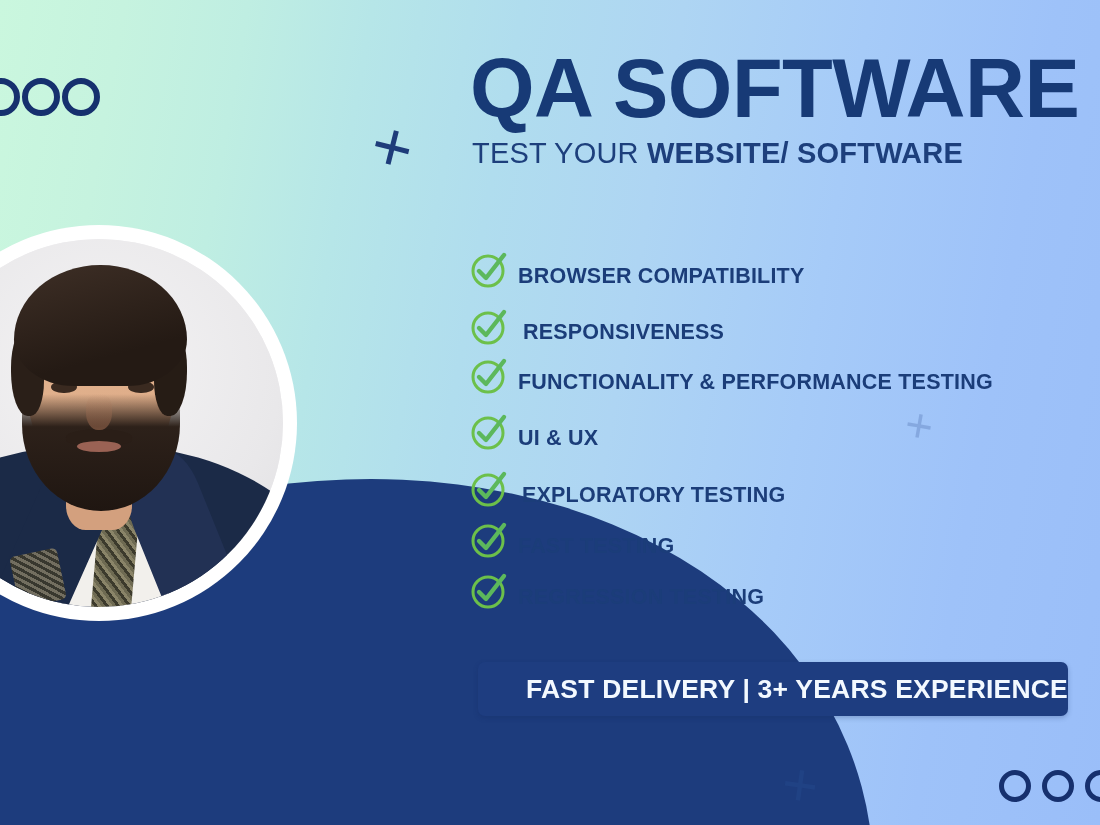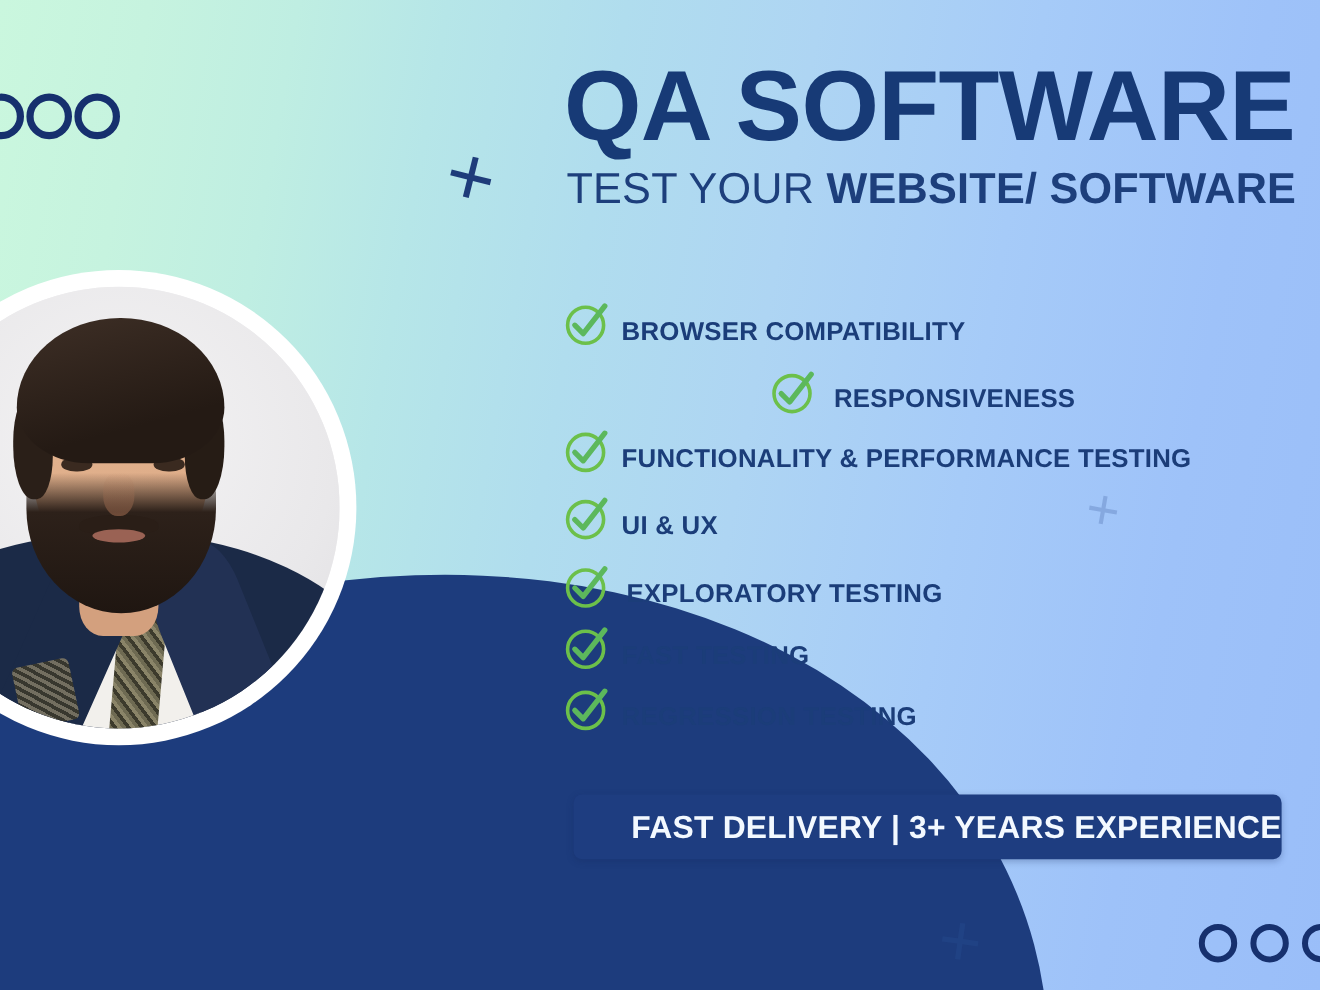--- a/index.html
+++ b/index.html
@@ -184,21 +184,21 @@
     margin: 0;
     font-size: 83px;
     line-height: 0.98;
     letter-spacing: -0.5px;
     font-weight: 700;
     color: #173a76;
     white-space: nowrap;
   }
   .subtitle {
     margin: 10px 0 0 2px;
-    font-size: 36px;
+    font-size: 29px;
     line-height: 1;
     color: #1d3f7c;
     font-weight: 400;
     letter-spacing: 0.2px;
     white-space: nowrap;
   }
   .subtitle b { font-weight: 700; }
 
   
   .features {
@@ -226,21 +226,21 @@
     font-size: 21.5px;
     font-weight: 700;
     color: #1b3d79;
     letter-spacing: 0.2px;
     white-space: nowrap;
     margin-top: 12px;
   }
   
   .feature.i0 { margin-bottom: 13px; }
   .feature.i1 .flabel { padding-left: 5px; margin-bottom: 2px; }
-  .feature.i1 { margin-bottom: 5px; justify-content: center; }
+  .feature.i1 { margin-bottom: 5px; }
   .feature.i2 { margin-bottom: 12px; }
   .feature.i3 { margin-bottom: 13px; }
   .feature.i4 .flabel { padding-left: 4px; }
   .feature.i4 { margin-bottom: 7px; }
   .feature.i5 { margin-bottom: 7px; }
 
   
   .cta {
     position: absolute;
     left: 478px;

